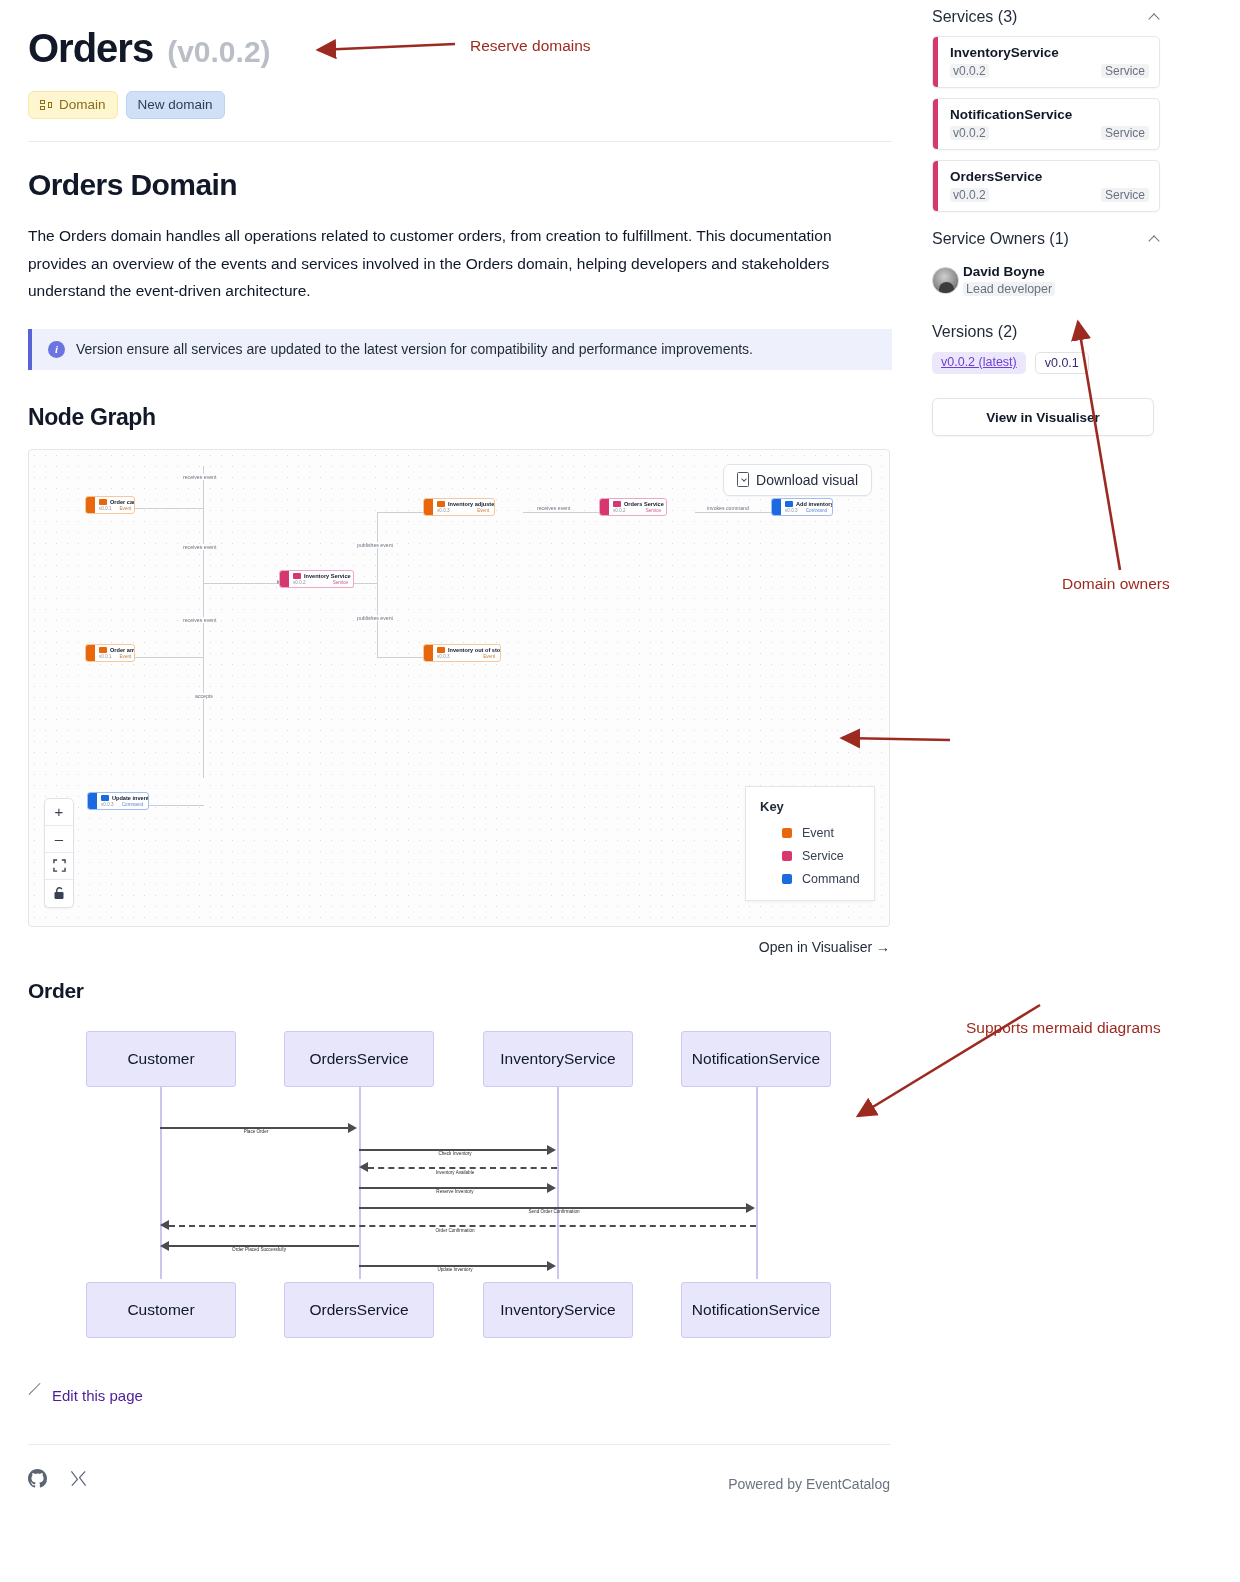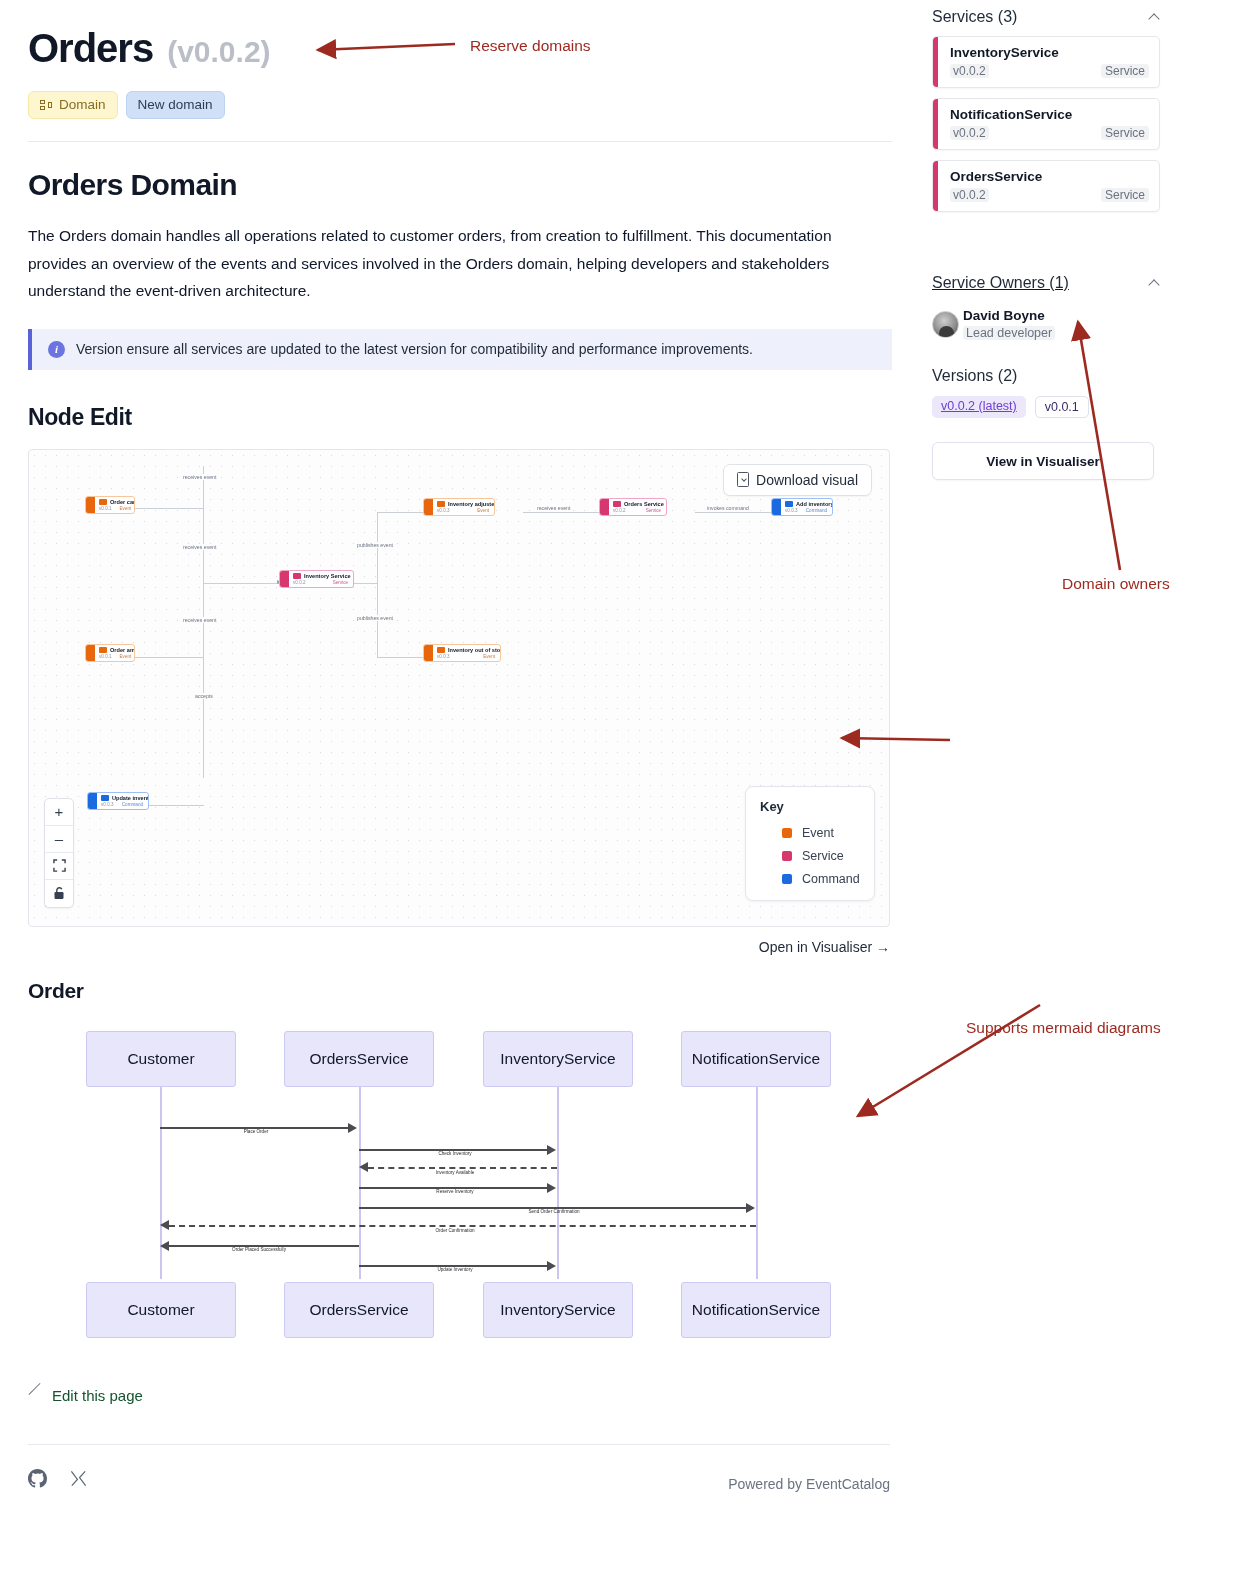--- a/index.html
+++ b/index.html
@@ -86,21 +86,21 @@
 
   .edge { position: absolute; background: #cbcfd6; z-index: 1; }
   .edge.h { height: 1px; }
   .edge.v { width: 1px; }
   .edge-label { position: absolute; font-size: 5.2px; color: #6b7280; background: #fdfdfd;
                 padding: 0 2px; z-index: 3; white-space: nowrap; }
   .arrow { position: absolute; width: 0; height: 0; border-top: 2.5px solid transparent;
            border-bottom: 2.5px solid transparent; border-left: 4px solid #9aa1ad; z-index: 3; }
 
   .key-box { position: absolute; right: 14px; bottom: 25px; width: 130px;
-             background: #fff; border: 1px solid #e4e6eb; border-radius: 8px;
+             background: #fff; border: 1px solid #e4e6eb; border-radius: 0;
              padding: 12px 14px 14px; z-index: 5; box-shadow: 0 1px 3px rgba(0,0,0,0.05); }
   .key-title { font-size: 13px; font-weight: 700; color: #1f2937; margin-bottom: 12px; }
   .key-row { display: flex; align-items: center; gap: 10px; margin-left: 22px; margin-top: 9px; }
   .key-sq { width: 10px; height: 10px; border-radius: 2px; flex: 0 0 auto; }
   .key-label { font-size: 12.5px; color: #374151; }
 
   .zoom-ctl { position: absolute; left: 15px; bottom: 18px; width: 30px;
               border: 1px solid #dfe2e8; border-radius: 5px; background: #fff; z-index: 6;
               box-shadow: 0 1px 2px rgba(0,0,0,0.05); }
   .zoom-btn { height: 27px; display: flex; align-items: center; justify-content: center;
@@ -121,21 +121,21 @@
   .m-arrow.dashed { background: none; border-top: 2px dashed #4b4b50; height: 0; }
   .m-head { position: absolute; width: 0; height: 0; border-top: 5px solid transparent;
             border-bottom: 5px solid transparent; }
   .m-head.r { border-left: 9px solid #4b4b50; }
   .m-head.l { border-right: 9px solid #4b4b50; }
   .m-lab { position: absolute; font-size: 4.6px; color: #2b2b2f; white-space: nowrap;
            transform: translateX(-50%); }
 
   
   .edit-row { display: flex; align-items: center; gap: 9px; margin-top: 46px;
-              font-size: 15px; color: #14532d; }
+              font-size: 15px; color: #4c1d95; }
   .pencil { width: 15px; height: 15px; position: relative; }
   .pencil::before { content:""; position:absolute; left:1px; top:6px; width:16px; height:1.4px;
                     background:#6b7280; transform: rotate(-45deg); transform-origin: left center; }
   .foot-hr { width: 862px; height: 1px; background: #e7e9ee; margin-top: 40px; }
   .footer { width: 862px; display: flex; align-items: flex-end; justify-content: space-between;
             margin-top: 24px; }
   .social { display: flex; gap: 23px; align-items: center; color: #5b6472; }
   .powered { font-size: 14px; color: #6b7280; }
 
   
@@ -209,21 +209,21 @@
     <div class="hr"></div>
 
     <h2 class="section-title">Orders Domain</h2>
     <p class="body-text">The Orders domain handles all operations related to customer orders, from creation to fulfillment. This documentation provides an overview of the events and services involved in the Orders domain, helping developers and stakeholders understand the event-driven architecture.</p>
 
     <div class="callout">
       <span class="callout-icon">i</span>
       <span class="callout-text">Version ensure all services are updated to the latest version for compatibility and performance improvements.</span>
     </div>
 
-    <h3 class="sub-title">Node Edit</h3>
+    <h3 class="sub-title">Node Graph</h3>
 
     <div class="graph-box">
 
       <div class="download-btn">
         <span class="dl-icon"></span>
         <span>Download visual</span>
       </div>
 
       <div class="edge v" style="left:174px; top:16px; height:312px;"></div>
       <div class="edge h" style="left:106px; top:58px; width:69px;"></div>
@@ -517,21 +517,21 @@
       <div class="svc-bar"></div>
       <div class="svc-body">
         <div class="svc-name">OrdersService</div>
         <div class="svc-meta">
           <span class="svc-ver">v0.0.2</span>
           <span class="svc-type">Service</span>
         </div>
       </div>
     </div>
 
-    <div class="side-head" style="margin-top:62px;text-decoration:underline;">
+    <div class="side-head" style="margin-top:18px;">
       <span class="side-title">Service Owners (1)</span>
       <span class="chev"></span>
     </div>
 
     <div class="owner-row">
       <span class="avatar"></span>
       <span>
         <span class="owner-name" style="display:block;">David Boyne</span>
         <span class="owner-role">Lead developer</span>
       </span>

